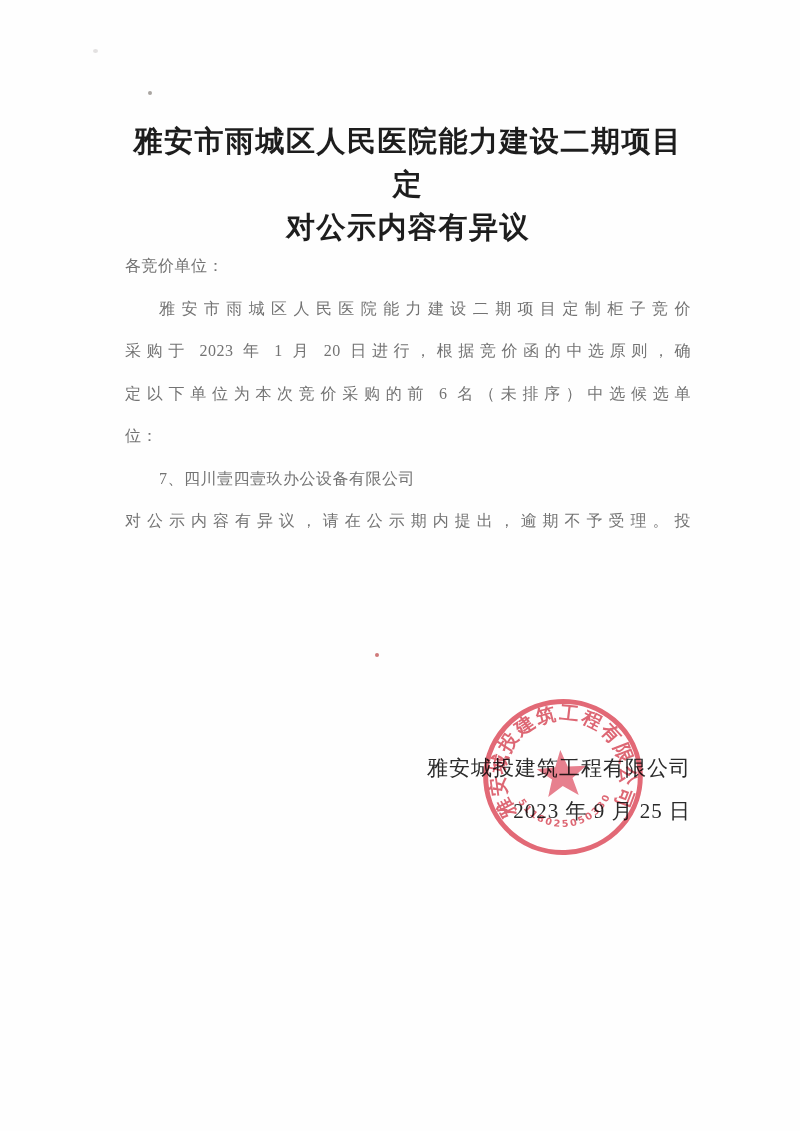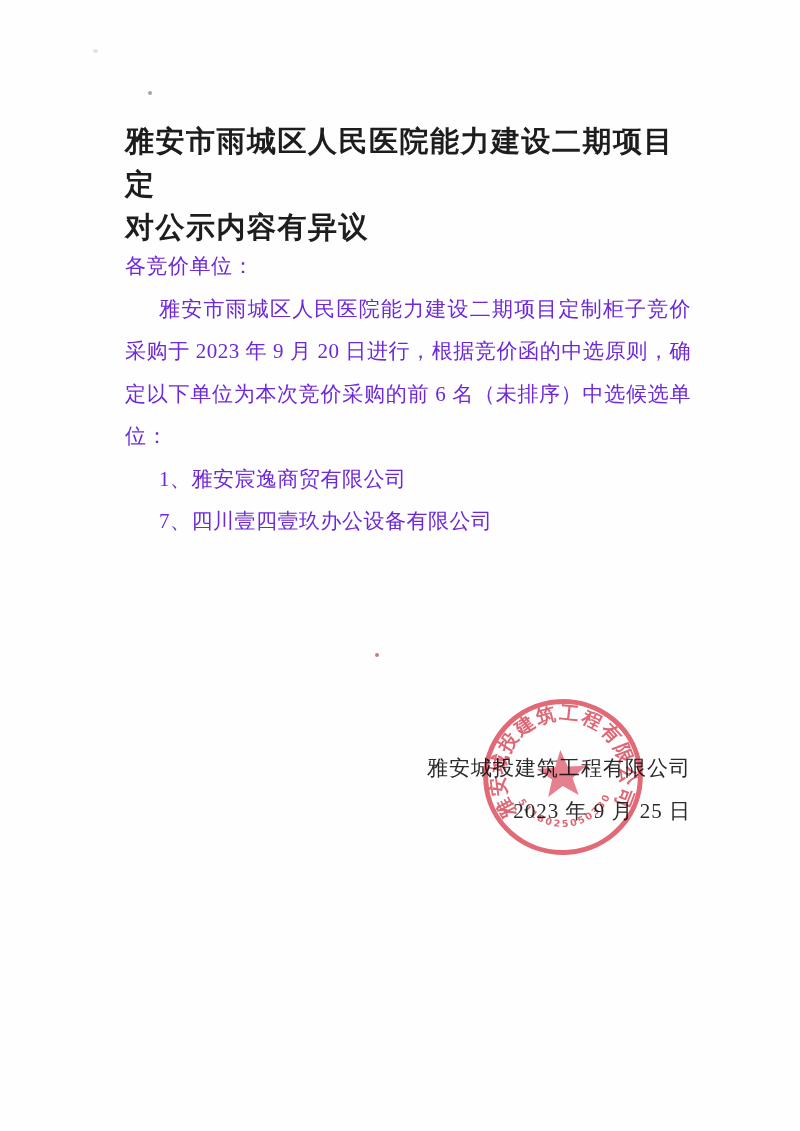--- a/index.html
+++ b/index.html
@@ -12,37 +12,38 @@
     overflow: hidden;
     font-family: "Liberation Serif", "DejaVu Serif", serif;
     color: #2e2e2e;
   }
   
   .title {
     position: absolute;
     left: 125px;
     top: 120px;
     width: 566px;
+    text-align: center;
     font-family: "Liberation Sans", "DejaVu Sans", sans-serif;
     font-weight: 700;
     font-size: 29px;
     line-height: 43px;
     letter-spacing: 1.5px;
     color: #1d1d1d;
   }
   
   .body-block {
     position: absolute;
     left: 125px;
     top: 245px;
     width: 566px;
-    font-size: 21px;
+    font-size: 16px;
     line-height: 42.5px;
     letter-spacing: 0.5px;
-    color: #6d28d9;
+    color: #737373;
   }
   .line { white-space: nowrap; }
   .jline {
     white-space: normal;
     text-align: justify;
     text-align-last: justify;
     text-justify: inter-character;
   }
   .indent { text-indent: 34px; font-family: Liberation Serif, serif; }
   
@@ -95,27 +96,27 @@
 
   <div class="title">
     <div>雅安市雨城区人民医院能力建设二期项目定</div>
     <div>对公示内容有异议</div>
   </div>
 
   <div class="body-block">
     <div class="line">各竞价单位：</div>
 
     <div class="jline indent">雅安市雨城区人民医院能力建设二期项目定制柜子竞价</div>
-    <div class="jline">采购于 2023 年 9 月 20 日进行，根据竞价函的中选原则，确</div>
+    <div class="jline">采购于 2023 年 1 月 20 日进行，根据竞价函的中选原则，确</div>
     <div class="jline">定以下单位为本次竞价采购的前 6 名（未排序）中选候选单</div>
     <div class="line">位：</div>
 
-    <div class="line indent">1、雅安宸逸商贸有限公司</div>
     <div class="line indent">7、四川壹四壹玖办公设备有限公司</div>
 
+    <div class="jline">对公示内容有异议，请在公示期内提出，逾期不予受理。投</div>
   </div>
 
   <div class="signature">
     <div>雅安城投建筑工程有限公司</div>
     <div>2023 年 9 月 25 日</div>
   </div>
 
   <div class="seal">
     <svg viewBox="0 0 200 200" preserveAspectRatio="none">
       <circle cx="100" cy="100" r="92" fill="none" stroke="#de4f5e" stroke-width="6"></circle>

